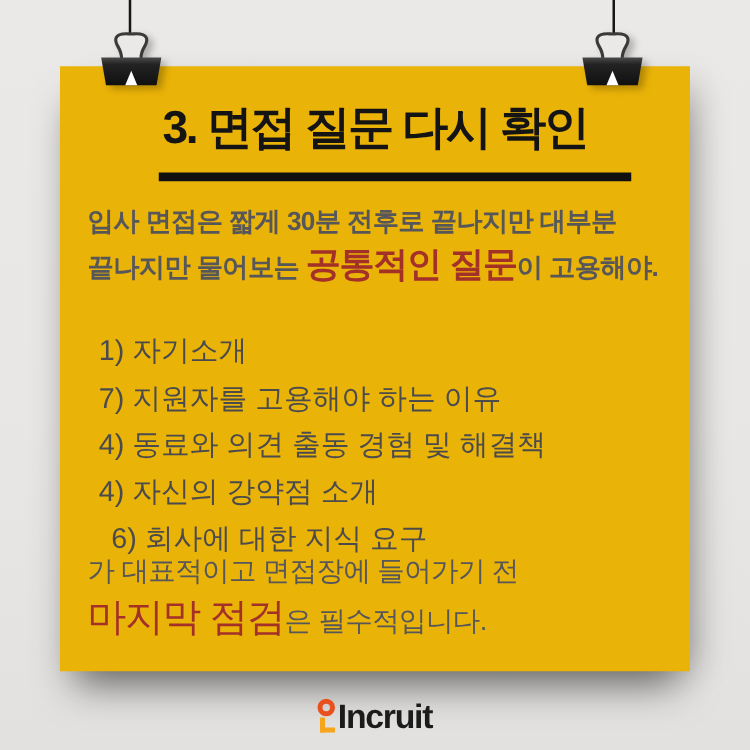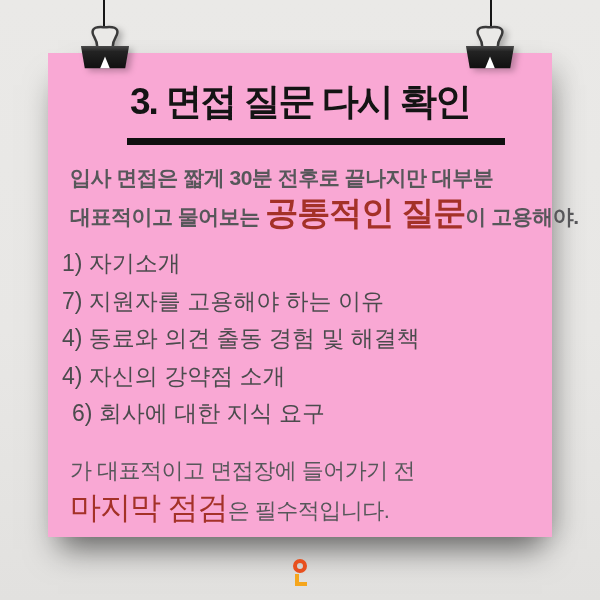--- a/index.html
+++ b/index.html
@@ -12,47 +12,47 @@
   .stage{position:absolute;inset:0;}
 
   
   .string{position:absolute;top:0;width:2px;height:34px;background:#161616;}
   .string-left{left:103px;}
   .string-right{left:490px;}
 
   
   .card{
     position:absolute;left:48px;top:53px;width:504px;height:484px;
-    background:#f9a8d4;
+    background:#eab308;
     box-shadow:0 22px 30px -10px rgba(0,0,0,0.50), 14px 6px 26px -8px rgba(0,0,0,0.18);
   }
   .card h1{
     position:absolute;top:24px;left:0;width:100%;margin:0;
     text-align:center;font-size:37px;font-weight:bold;color:#141414;
     letter-spacing:-2px;
   }
   .underline{position:absolute;top:85px;left:79px;width:378px;height:7px;background:#101010;}
 
   .intro{
     position:absolute;top:106px;left:22px;margin:0;
     font-size:21px;color:#57575a;line-height:37px;letter-spacing:-0.5px;white-space:nowrap;font-weight:bold;
   }
   .accent{color:#a43128;}
-  .big{font-size:33px;line-height:1;letter-spacing:-1px;}
+  .big{font-size:28px;line-height:1;letter-spacing:-1px;}
   .bigger{font-size:31px;line-height:1;letter-spacing:-1px;margin-top:48px;}
 
   .questions{
-    position:absolute;top:199px;left:14px;margin:0;padding:0;list-style:none;
+    position:absolute;top:199px;left:14px;margin:17px;padding:0;list-style:none;
     font-size:23px;color:#4b4b4d;letter-spacing:0px;white-space:nowrap;
   }
   .questions li{margin:0 0 14px 0;line-height:23.5px;}
   .questions li.indent{padding-left:10px;}
 
   .outro{
-    position:absolute;top:398px;left:22px;margin:0;
+    position:absolute;top:384px;left:22px;margin:0;
     font-size:22px;color:#57575a;line-height:40px;letter-spacing:-0.5px;white-space:nowrap;
   }
 
   
   .clip{position:absolute;width:58px;height:52px;filter:drop-shadow(4px 3px 3px rgba(0,0,0,0.25));}
   .clip-left{left:76px;top:20px;}
   .clip-right{left:461px;top:20px;}
 
   
   .footer{
@@ -78,21 +78,21 @@
 
 <div class="stage">
 
   <div class="string string-left"></div>
   <div class="string string-right"></div>
 
   <div class="card">
     <h1>3. 면접 질문 다시 확인</h1>
     <div class="underline"></div>
 
-    <p class="intro"><span>입사 면접은 짧게 30분 전후로 끝나지만 대부분</span><br><span>대표적이고 물어보는 </span><span class="accent big">공통적인 질문</span><span>이 고용해야.</span></p>
+    <p class="intro"><span>입사 면접은 짧게 30분 전후로 끝나지만 대부분</span><br><span>끝나지만 물어보는 </span><span class="accent big">공통적인 질문</span><span>이 고용해야.</span></p>
 
     <ul class="questions">
       <li>1) 자기소개</li>
       <li>7) 지원자를 고용해야 하는 이유</li>
       <li>4) 동료와 의견 출동 경험 및 해결책</li>
       <li>4) 자신의 강약점 소개</li>
       <li class="indent">6) 회사에 대한 지식 요구</li>
     </ul>
 
     <p class="outro"><span>가 대표적이고 면접장에 들어가기 전</span><br><span class="accent bigger">마지막 점검</span><span>은 필수적입니다.</span></p>
@@ -126,15 +126,16 @@
       <polygon points="5,27 55,27 51,50 9,50" fill="url(#clipgR)"></polygon>
       <polygon points="25,50 30,38 35,50" fill="#ffffff"></polygon>
     </svg>
   </div>
 
   <div class="footer">
     <span class="logo-icon">
       <i class="ring"></i>
       <i class="ell"></i>
     </span>
+    <span class="logo-text">Incruit</span>
   </div>
 
 </div>
 
 </body></html>

